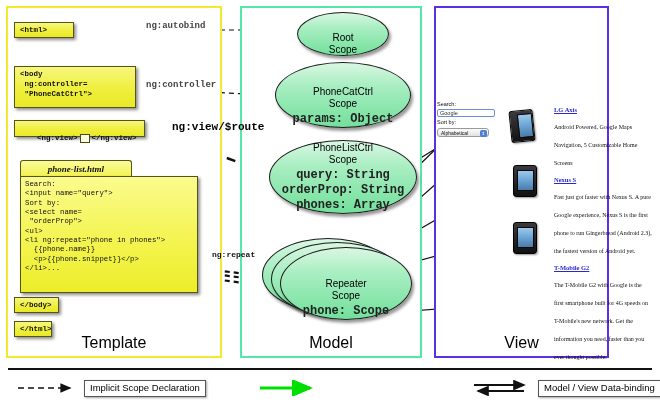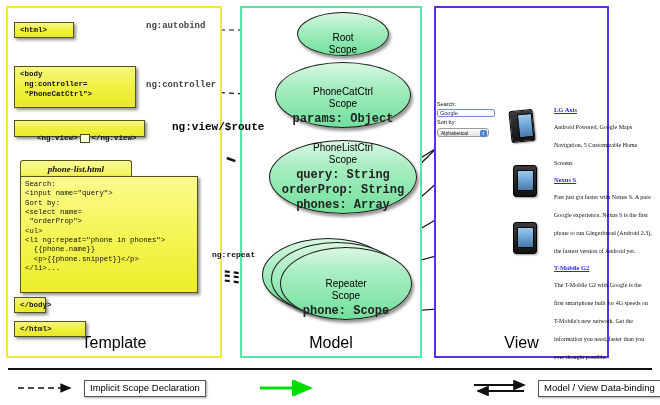--- a/index.html
+++ b/index.html
@@ -21,22 +21,22 @@
         background:linear-gradient(to bottom,#f7f780 0%,#efef3d 55%,#e9e927 100%);
         border:1px solid #55551a;
         box-shadow:2px 2px 3px rgba(0,0,0,.45);
         font-family:"Liberation Mono","DejaVu Sans Mono",monospace;
         font-weight:bold;font-size:7.5px;color:#111;
         line-height:1.32;padding:3px 5px;white-space:pre;}
 
   #box-html{left:14px;top:22px;width:60px;height:16px;padding:3px 5px;}
   #box-body{left:14px;top:66px;width:122px;height:42px;}
   #box-ngview{left:14px;top:120px;width:131px;height:17px;padding:3px 4px;}
-  #box-bodyclose{left:14px;top:297px;width:32px;height:16px;padding:3px 5px;}
-  #box-htmlclose{left:14px;top:321px;width:72px;height:16px;padding:3px 5px;}
+  #box-bodyclose{left:14px;top:297px;width:45px;height:16px;padding:3px 5px;}
+  #box-htmlclose{left:14px;top:321px;width:38px;height:16px;padding:3px 5px;}
 
   .ngview-inner{display:inline-block;width:8px;height:7px;background:#fdfde0;
                 border:1px solid #4a4a18;vertical-align:middle;margin:0 2px;}
 
   
   #tpl-file{position:absolute;left:20px;top:160px;width:178px;height:133px;}
   #tpl-tab{position:absolute;left:0;top:0;width:110px;height:17px;
            background:linear-gradient(to bottom,#fbfb9a,#f2f24a);
            border:1px solid #55551a;border-bottom:none;
            font-family:"Liberation Serif","DejaVu Serif",serif;

